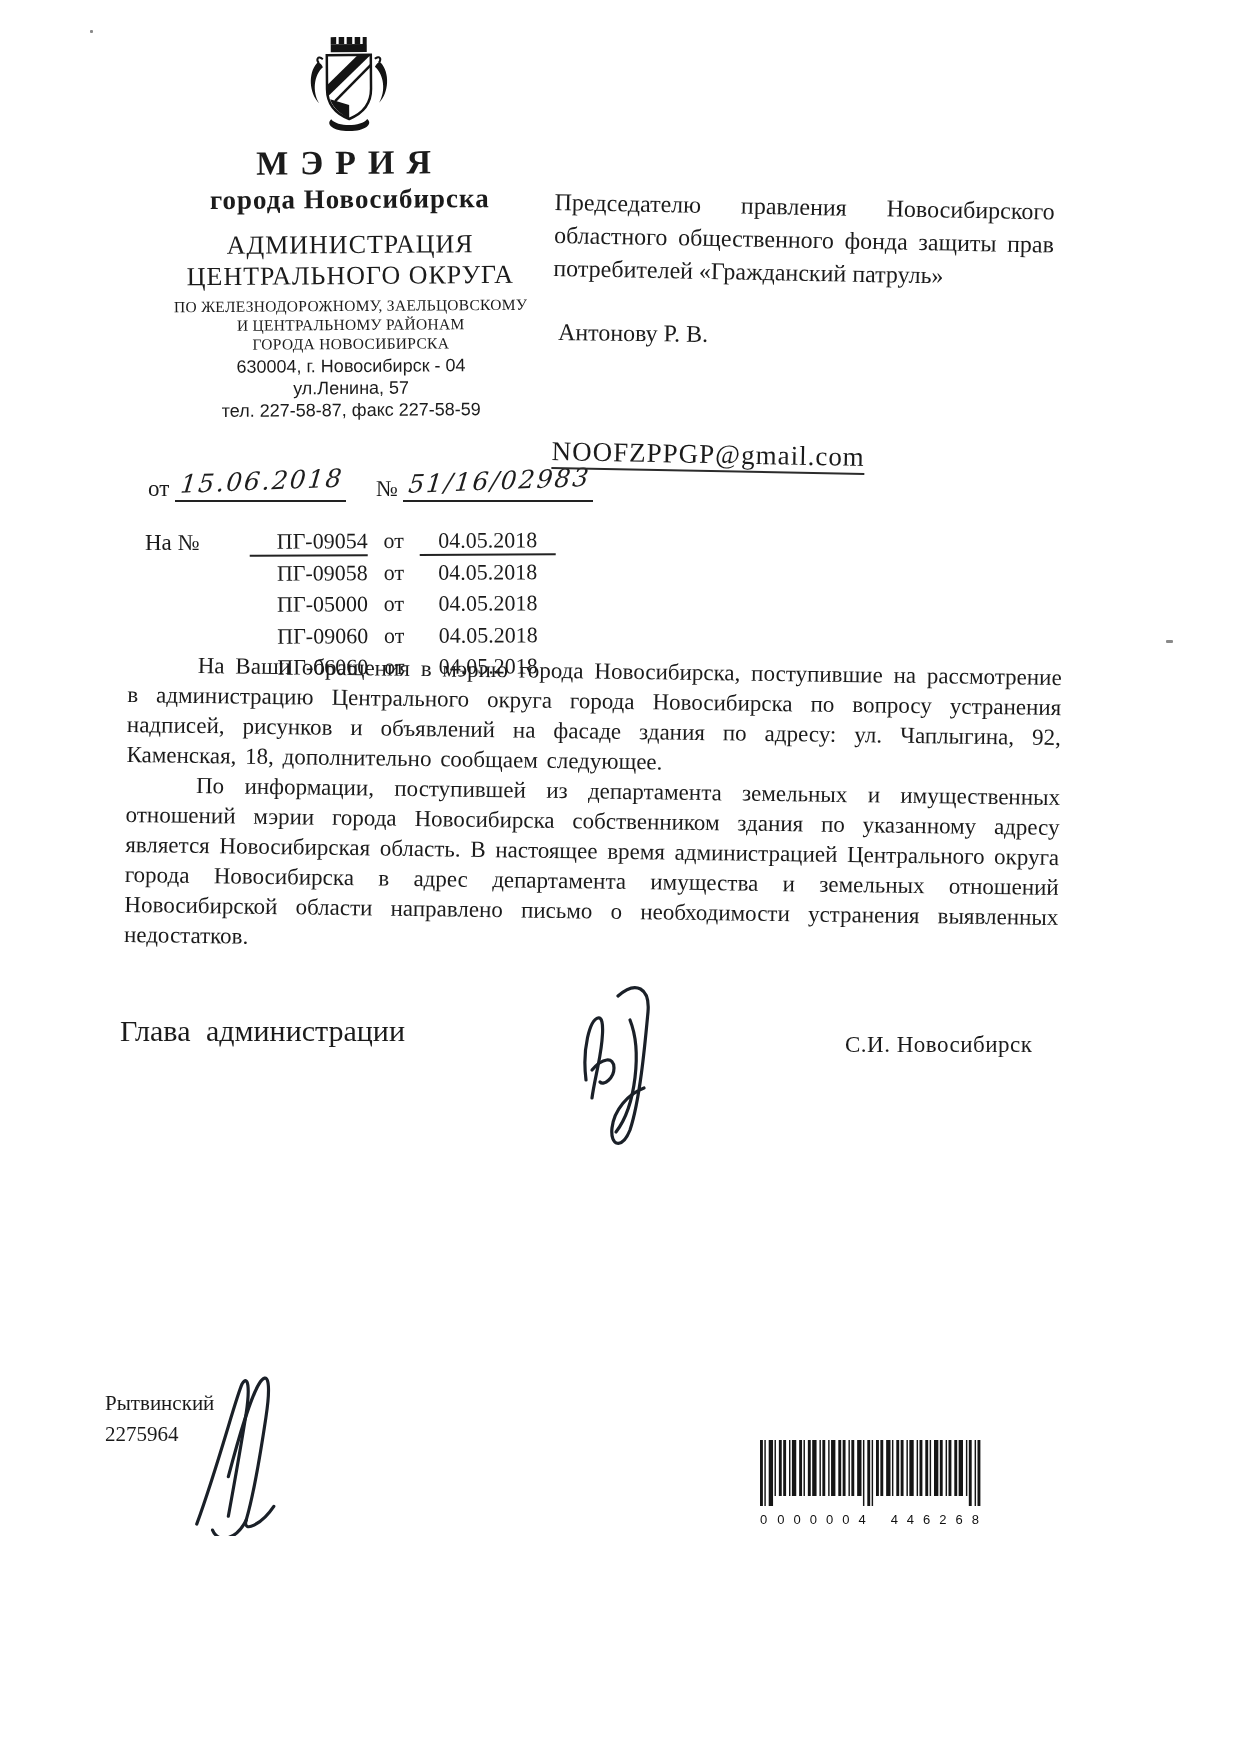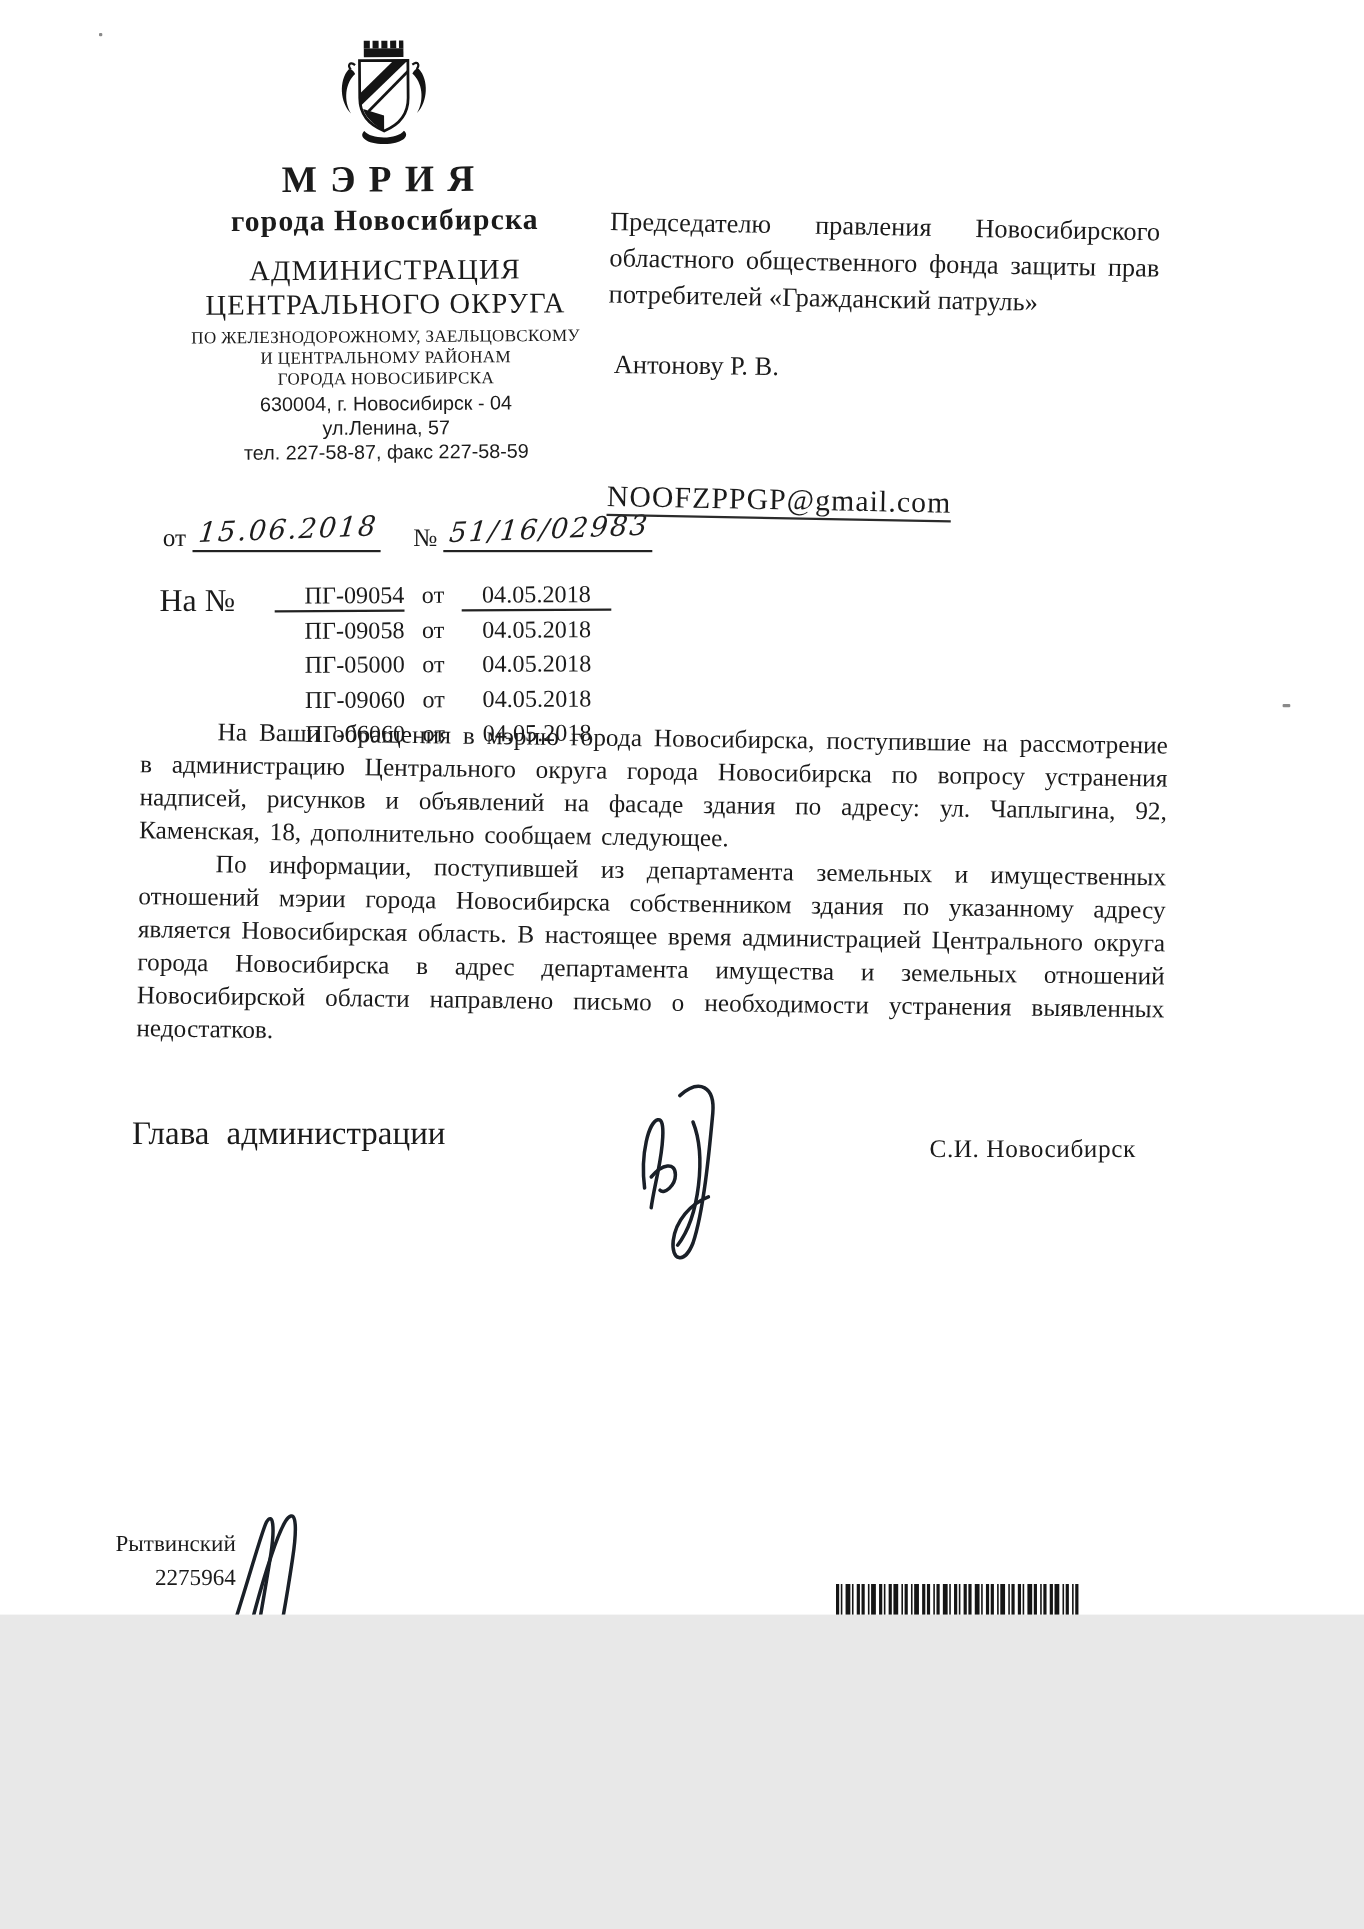--- a/index.html
+++ b/index.html
@@ -1,17 +1,17 @@
 <!DOCTYPE html>
 <html><head>
 <meta charset="utf-8">
 <style>
   html,body{margin:0;padding:0;background:#e8e8e8;}
   .page{
-    position:relative;width:1240px;height:1468px;margin:0 auto;
+    position:relative;width:1240px;height:1754px;margin:0 auto;
     background:#ffffff;color:#1b1b1b;overflow:hidden;
     font-family:"Liberation Serif", serif;
   }
   .abs{position:absolute;}
 
   
   .letterhead{left:140px;top:34px;width:420px;text-align:center;transform:rotate(-0.4deg);}
   .emblem{display:inline-block;width:92px;height:100px;}
   .org1{font-size:34px;font-weight:bold;letter-spacing:12px;margin-top:6px;}
   .org2{font-size:27px;font-weight:bold;letter-spacing:1px;margin-top:2px;}
@@ -22,21 +22,21 @@
   
   .outref{left:148px;top:470px;width:460px;font-size:23px;white-space:nowrap;}
   .u-line{display:inline-block;border-bottom:2px solid #222;text-align:center;vertical-align:bottom;}
   .hand{
     display:inline-block;font-family:"DejaVu Serif", serif;font-style:italic;
     font-size:25px;letter-spacing:2px;color:#1d1d1d;
     transform:rotate(-2.2deg) skewX(-8deg);transform-origin:left bottom;padding:0 4px 1px 4px;
   }
 
   
-  .inref-label{left:145px;top:530px;font-size:29px;}
+  .inref-label{left:145px;top:530px;font-size:23px;}
   .inref-rows{left:250px;top:528px;transform:rotate(-0.3deg);}
   .inref-row{display:grid;grid-template-columns:118px 52px 136px;font-size:22px;height:31.5px;align-items:baseline;}
   .inref-row .num{text-align:right;}
   .inref-row .ot{text-align:center;}
   .inref-row .date{text-align:center;}
   .inref-row.first .num{border-bottom:2px solid #222;}
   .inref-row.first .date{border-bottom:2px solid #222;}
 
   
   .addressee-org{left:555px;top:186px;width:500px;font-size:24px;line-height:33px;
@@ -49,21 +49,21 @@
   .body-text{left:128px;top:650px;width:934px;font-size:23px;line-height:30px;
     text-align:justify;word-spacing:3px;transform:rotate(0.8deg);transform-origin:left top;}
   .body-text p{margin:0;text-indent:70px;}
 
   
   .sig-title{left:120px;top:1014px;font-size:30px;word-spacing:8px;}
   .sig-name{left:845px;top:1032px;font-size:23px;letter-spacing:.5px;}
   .sig-flourish{left:552px;top:978px;width:150px;height:172px;}
 
   
-  .exec{left:105px;top:1388px;font-size:21px;line-height:31px;text-align:right;}
+  .exec{left:105px;top:1388px;font-size:21px;line-height:31px;}
   .exec-sign{left:178px;top:1366px;width:160px;height:170px;}
 
   
   .barcode{left:760px;top:1440px;width:235px;}
   .bars{display:flex;align-items:flex-start;height:70px;transform:scaleX(1.45);transform-origin:left top;}
   .bc-digits{font-family:"Liberation Sans", sans-serif;font-size:13px;margin-top:2px;
     display:flex;align-items:center;color:#111;}
   .bc-digits .d0{margin-right:10px;}
   .bc-digits .grp{letter-spacing:9px;margin-right:16px;}
 

